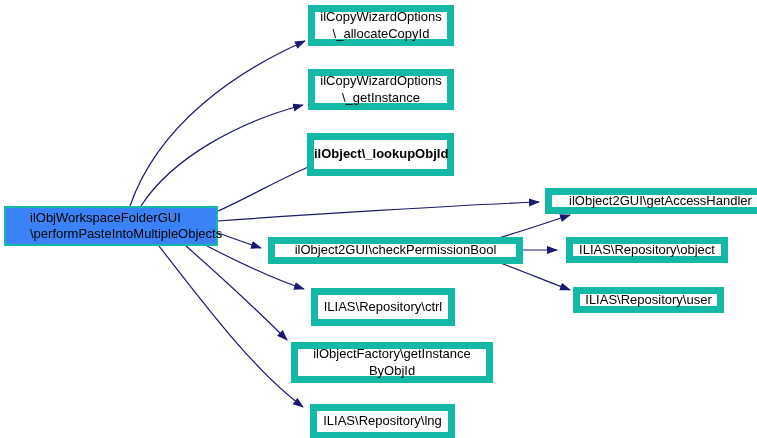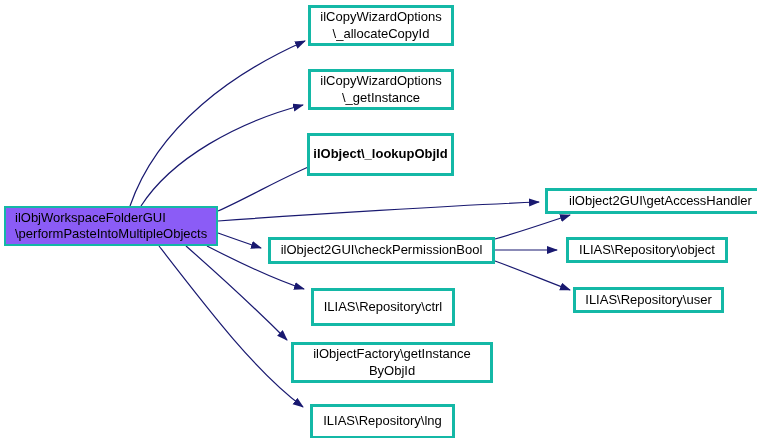--- a/index.html
+++ b/index.html
@@ -21,39 +21,39 @@
     position: absolute;
     left: 0;
     top: 0;
     width: 757px;
     height: 438px;
   }
   .node {
     position: absolute;
     box-sizing: border-box;
     background: #ffffff;
-    border: 3px solid #14b8a6;
+    border: 7px solid #14b8a6;
     display: flex;
     align-items: center;
     justify-content: center;
     text-align: center;
     line-height: 1.25;
     cursor: pointer;
   }
   .node span {
     white-space: pre-line;
     display: block;
     width: 100%;
   }
   .node.highlight {
-    background: #8b5cf6;
+    background: #3b82f6;
     border-width: 2px;
     justify-content: flex-start;
     text-align: left;
-    padding: 0 9px;
+    padding: 0 24px;
     cursor: default;
   }
 </style>
 </head>
 <body>
 
 <div id="canvas">
 
   <svg id="edges" width="757" height="438" viewBox="0 0 757 438">
     <defs>
@@ -88,21 +88,21 @@
 
   <div class="node" style="left:308px; top:69px; width:146px; height:41px;">
     <span>ilCopyWizardOptions
 \_getInstance</span>
   </div>
 
   <div class="node" style="left:307px; top:133px; width:147px; height:43px;font-weight:bold;">
     <span>ilObject\_lookupObjId</span>
   </div>
 
-  <div class="node" style="left:268px; top:237px; width:227px; height:27px;">
+  <div class="node" style="left:268px; top:237px; width:255px; height:27px;">
     <span>ilObject2GUI\checkPermissionBool</span>
   </div>
 
   <div class="node" style="left:311px; top:288px; width:144px; height:38px;">
     <span>ILIAS\Repository\ctrl</span>
   </div>
 
   <div class="node" style="left:291px; top:342px; width:202px; height:41px;">
     <span>ilObjectFactory\getInstance
 ByObjId</span>

